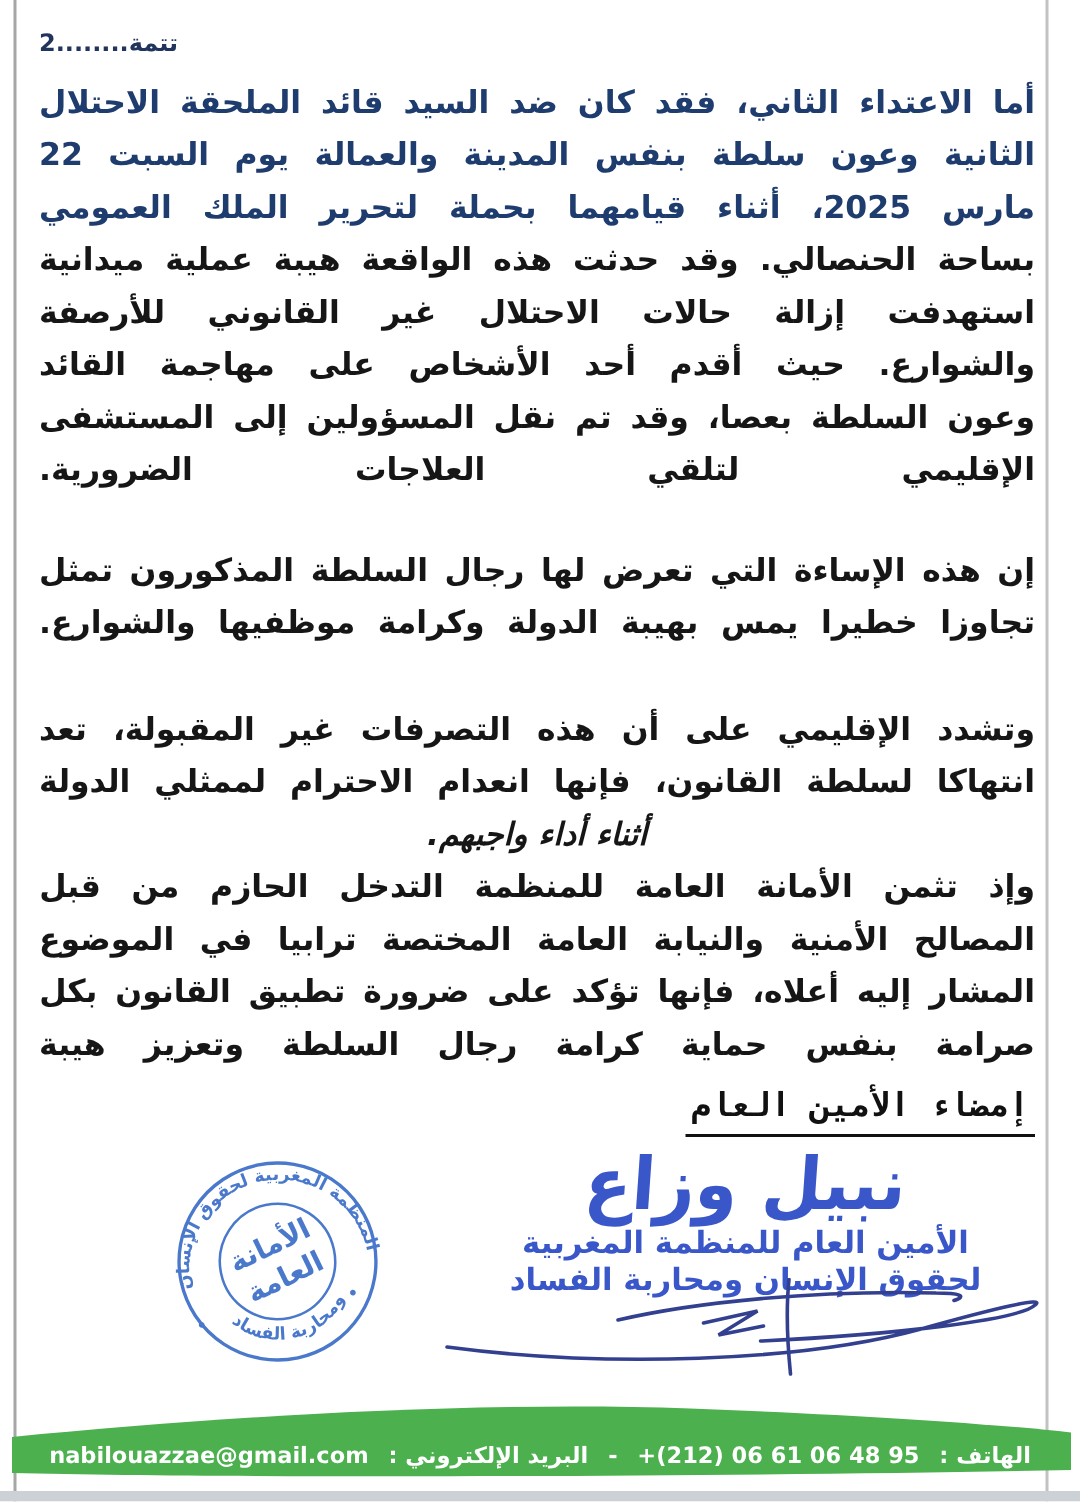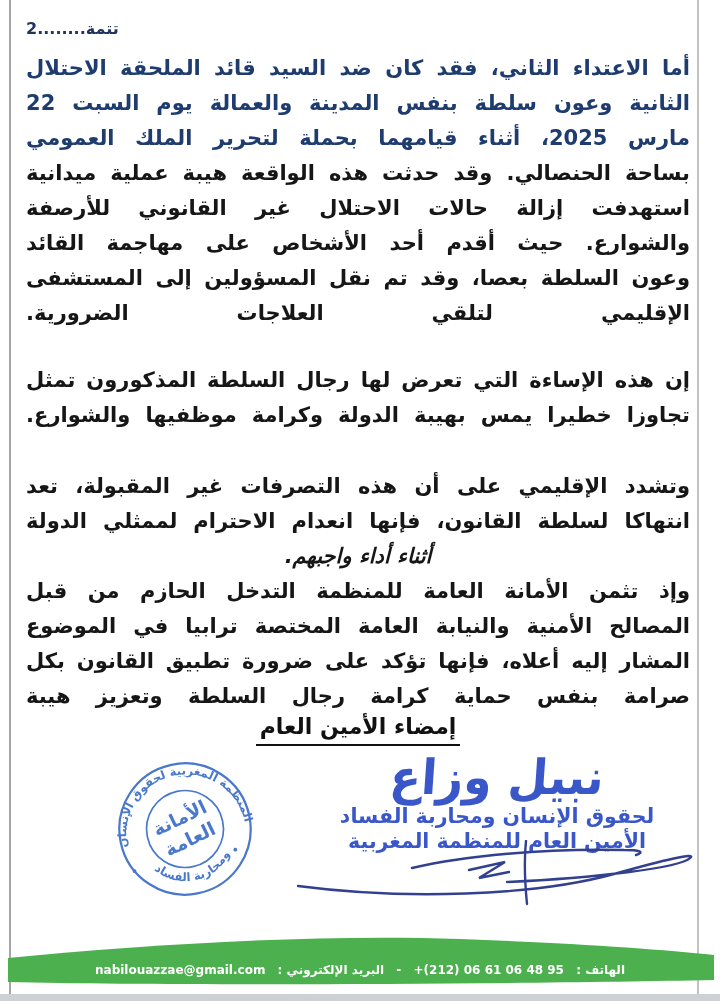--- a/index.html
+++ b/index.html
@@ -22,42 +22,42 @@
   .jline{
     display:flex;justify-content:space-between;align-items:center;
     height:35px;font-weight:bold;font-size:21px;color:#161616;
   }
   .jline span{white-space:pre;}
   .jline.center{justify-content:center;font-style:italic;}
   .p1{margin-top:6px;}
   .p2{margin-top:32px;}
   .p3{margin-top:36px;}
   .p4{margin-top:0;}
-  .sig-heading-wrap{margin-top:1px;text-align:center;}
+  .sig-heading-wrap{margin-top:12px;text-align:right;font-family:Liberation Mono, monospace;}
   .sig-heading{
     display:inline-block;font-weight:bold;font-size:22px;color:#111;
     border-bottom:2.5px solid #111;padding:0 4px 5px 4px;
   }
   .sig-zone{position:relative;height:158px;margin-top:4px;}
   .stamp{
     position:absolute;left:84px;top:4px;width:150px;height:150px;
     transform:rotate(-12deg);
   }
   .name-block{position:absolute;left:278px;top:0;width:386px;text-align:center;}
   .sig-name{
     font-weight:bold;font-size:46px;line-height:54px;color:#3a57c9;
     transform:skewX(-4deg) scaleY(1.05);
   }
   .sig-title{font-weight:bold;font-size:20.5px;line-height:25px;color:#3a57c9;}
   .scribble{position:absolute;left:268px;top:90px;width:412px;height:66px;}
   .footer{position:absolute;left:0;right:0;bottom:7px;height:62px;}
   .footer svg{position:absolute;inset:0;width:100%;height:100%;}
   .footer-text{
     position:absolute;left:0;right:0;top:24px;height:28px;line-height:28px;
-    text-align:center;color:#fff;font-weight:bold;font-size:12px;direction:rtl;
+    text-align:center;color:#fff;font-weight:bold;font-size:15px;direction:rtl;
   }
   .footer-text .seg{padding:0 4px;}
 </style>
 </head>
 <body>
 
 <div class="page">
   <div class="scan-left"></div>
   <div class="scan-right"></div>
   <div class="scan-bottom"></div>
@@ -267,22 +267,22 @@
         <text x="22" y="118" font-size="14" fill="#4a79cc">•</text>
         <text x="132" y="118" font-size="14" fill="#4a79cc">•</text>
         <g transform="rotate(-14 80 80)">
           <text x="80" y="74" text-anchor="middle" font-size="20" font-weight="bold" fill="#4a79cc">الأمانة</text>
           <text x="80" y="99" text-anchor="middle" font-size="20" font-weight="bold" fill="#4a79cc">العامة</text>
         </g>
       </svg>
 
       <div class="name-block">
         <div class="sig-name">نبيل وزاع</div>
+        <div class="sig-title">الأمين العام للمنظمة المغربية</div>
         <div class="sig-title">لحقوق الإنسان ومحاربة الفساد</div>
-        <div class="sig-title">الأمين العام للمنظمة المغربية</div>
       </div>
 
       <svg class="scribble" viewBox="0 0 412 66" xmlns="http://www.w3.org/2000/svg">
         <g fill="none" stroke="#32408f" stroke-width="2.4" stroke-linecap="round">
           <path d="M 4,46 C 110,60 240,56 320,34 C 370,20 404,12 396,18 C 386,28 300,38 213,42"></path>
           <path d="M 118,28 C 170,16 250,8 330,10 C 346,10 351,12 342,15"></path>
           <path d="M 175,30 l 36,-8 l -26,16 l 30,-6"></path>
           <path d="M 232,1 C 230,20 231,44 233,64"></path>
         </g>
       </svg>

